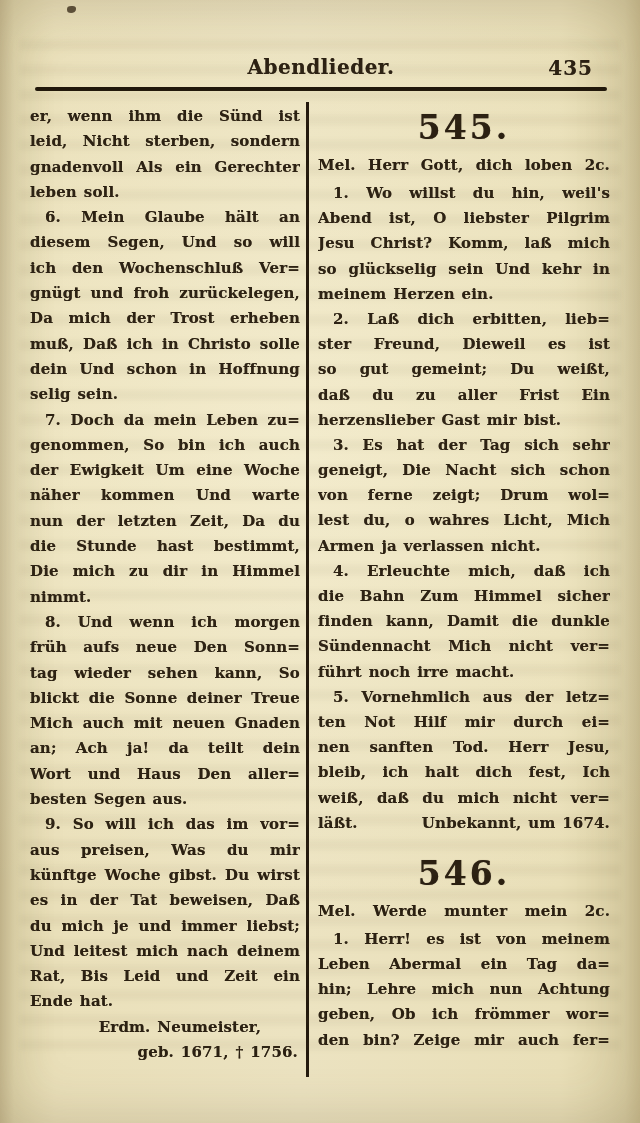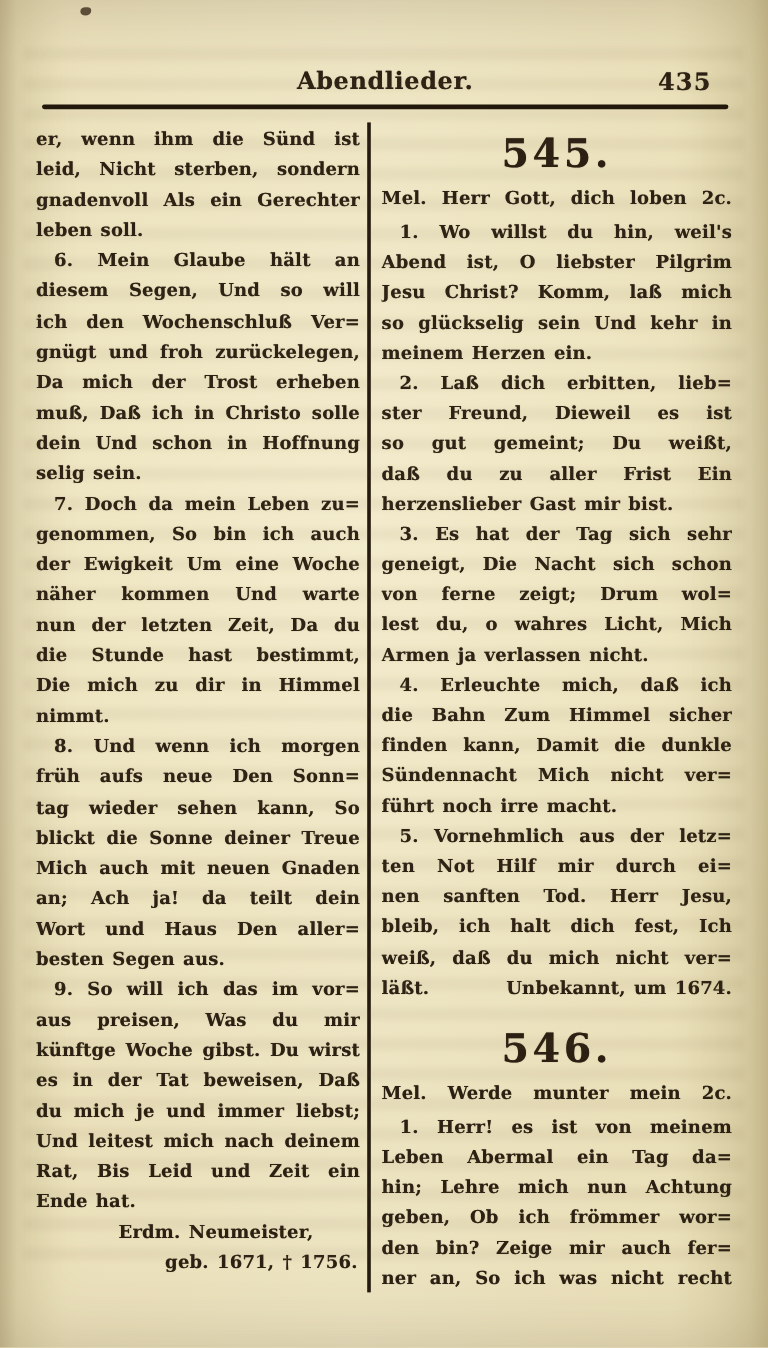--- a/index.html
+++ b/index.html
@@ -179,16 +179,15 @@
 
     <div class="gap546"></div>
     <div class="hymn-num">546.</div>
     <div class="mel">Mel. Werde munter mein 2c.</div>
 
     <div class="ln ind">1. Herr! es ist von meinem</div>
     <div class="ln">Leben Abermal ein Tag da=</div>
     <div class="ln">hin; Lehre mich nun Achtung</div>
     <div class="ln">geben, Ob ich frömmer wor=</div>
     <div class="ln">den bin? Zeige mir auch fer=</div>
-    <div class="ln">ner an, So ich was nicht recht</div>
   </div>
 
 </div>
 
 </body></html>

